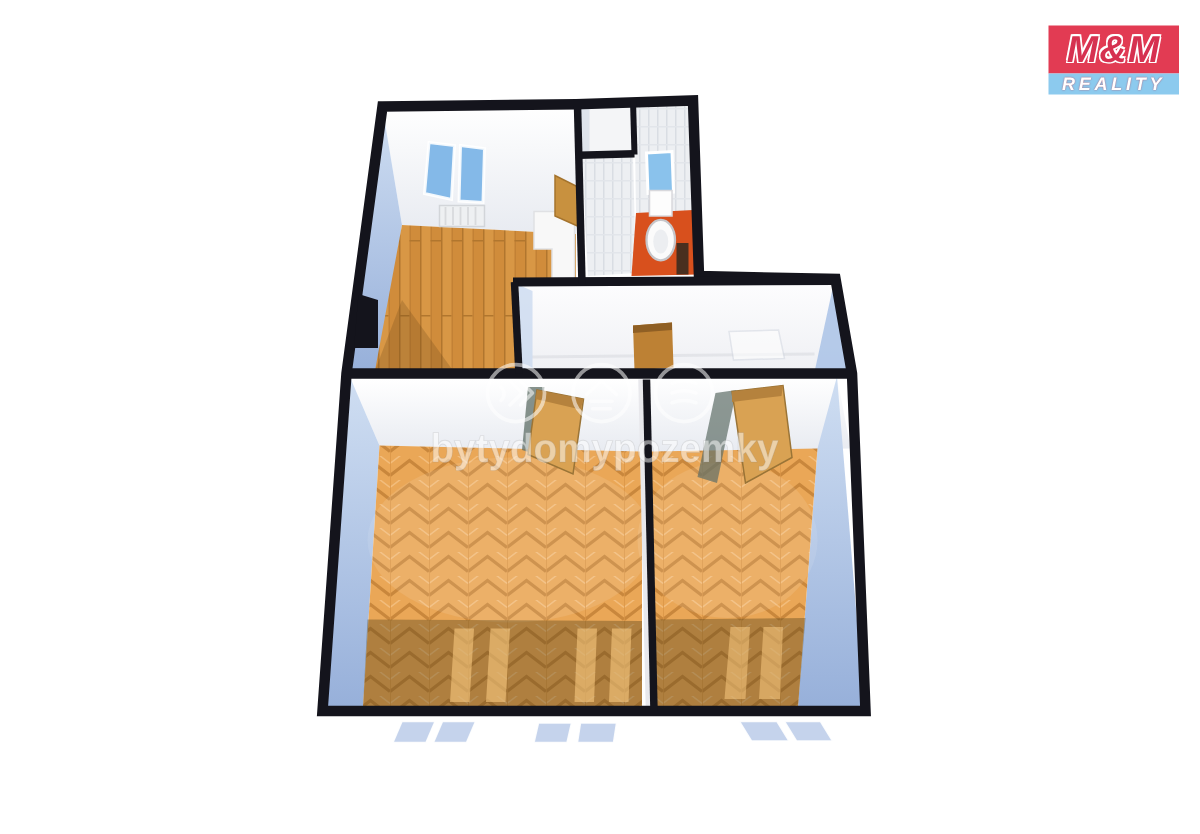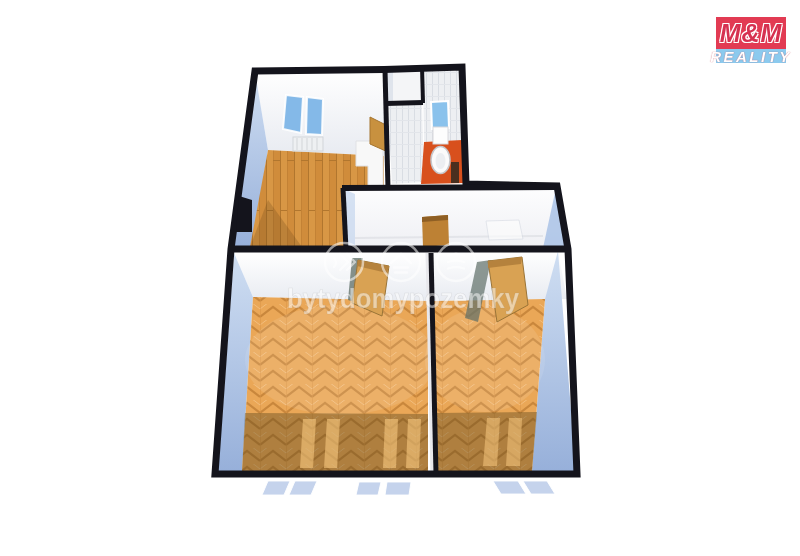--- a/index.html
+++ b/index.html
@@ -2,30 +2,30 @@
 <html><head>
 <meta charset="utf-8">
 <style>
   html,body { margin:0; padding:0; background:#ffffff; }
   .stage {
     position:relative; width:800px; height:556px; overflow:hidden;
     background:#ffffff; font-family:"Liberation Sans", sans-serif;
   }
   .plan-svg { position:absolute; left:0; top:0; }
   
-  .logo { position:absolute; top:17px; right:14px; width:70px; box-shadow:0 0 0 1px rgba(255,255,255,0); }
+  .logo { position:absolute; top:17px; right:14px; width:87px; box-shadow:0 0 0 1px rgba(255,255,255,0); }
   .logo-top {
     height:32px; background:#e23b53; display:flex; align-items:center; justify-content:center;
     font-style:italic; font-weight:700; font-size:25px; color:#d63150; line-height:1;
     text-shadow:-1px -1px 0 #fff, 1px -1px 0 #fff, -1px 1px 0 #fff, 1px 1px 0 #fff, 0 1px 0 #fff, 0 -1px 0 #fff;
     letter-spacing:1px;
   }
   .logo-bottom {
     height:14px; background:#8ccaee; display:flex; align-items:center; justify-content:center;
-    font-style:italic; font-weight:700; font-size:15px; color:#ffffff; letter-spacing:2.5px;
+    font-style:italic; font-weight:700; font-size:12px; color:#ffffff; letter-spacing:2.5px;
     text-shadow:0 0 1px rgba(190,40,60,.85);
   }
   
 </style>
 </head>
 <body>
 
 <div class="stage">
 
   <svg class="plan-svg" width="800" height="556" viewBox="0 0 800 556">

